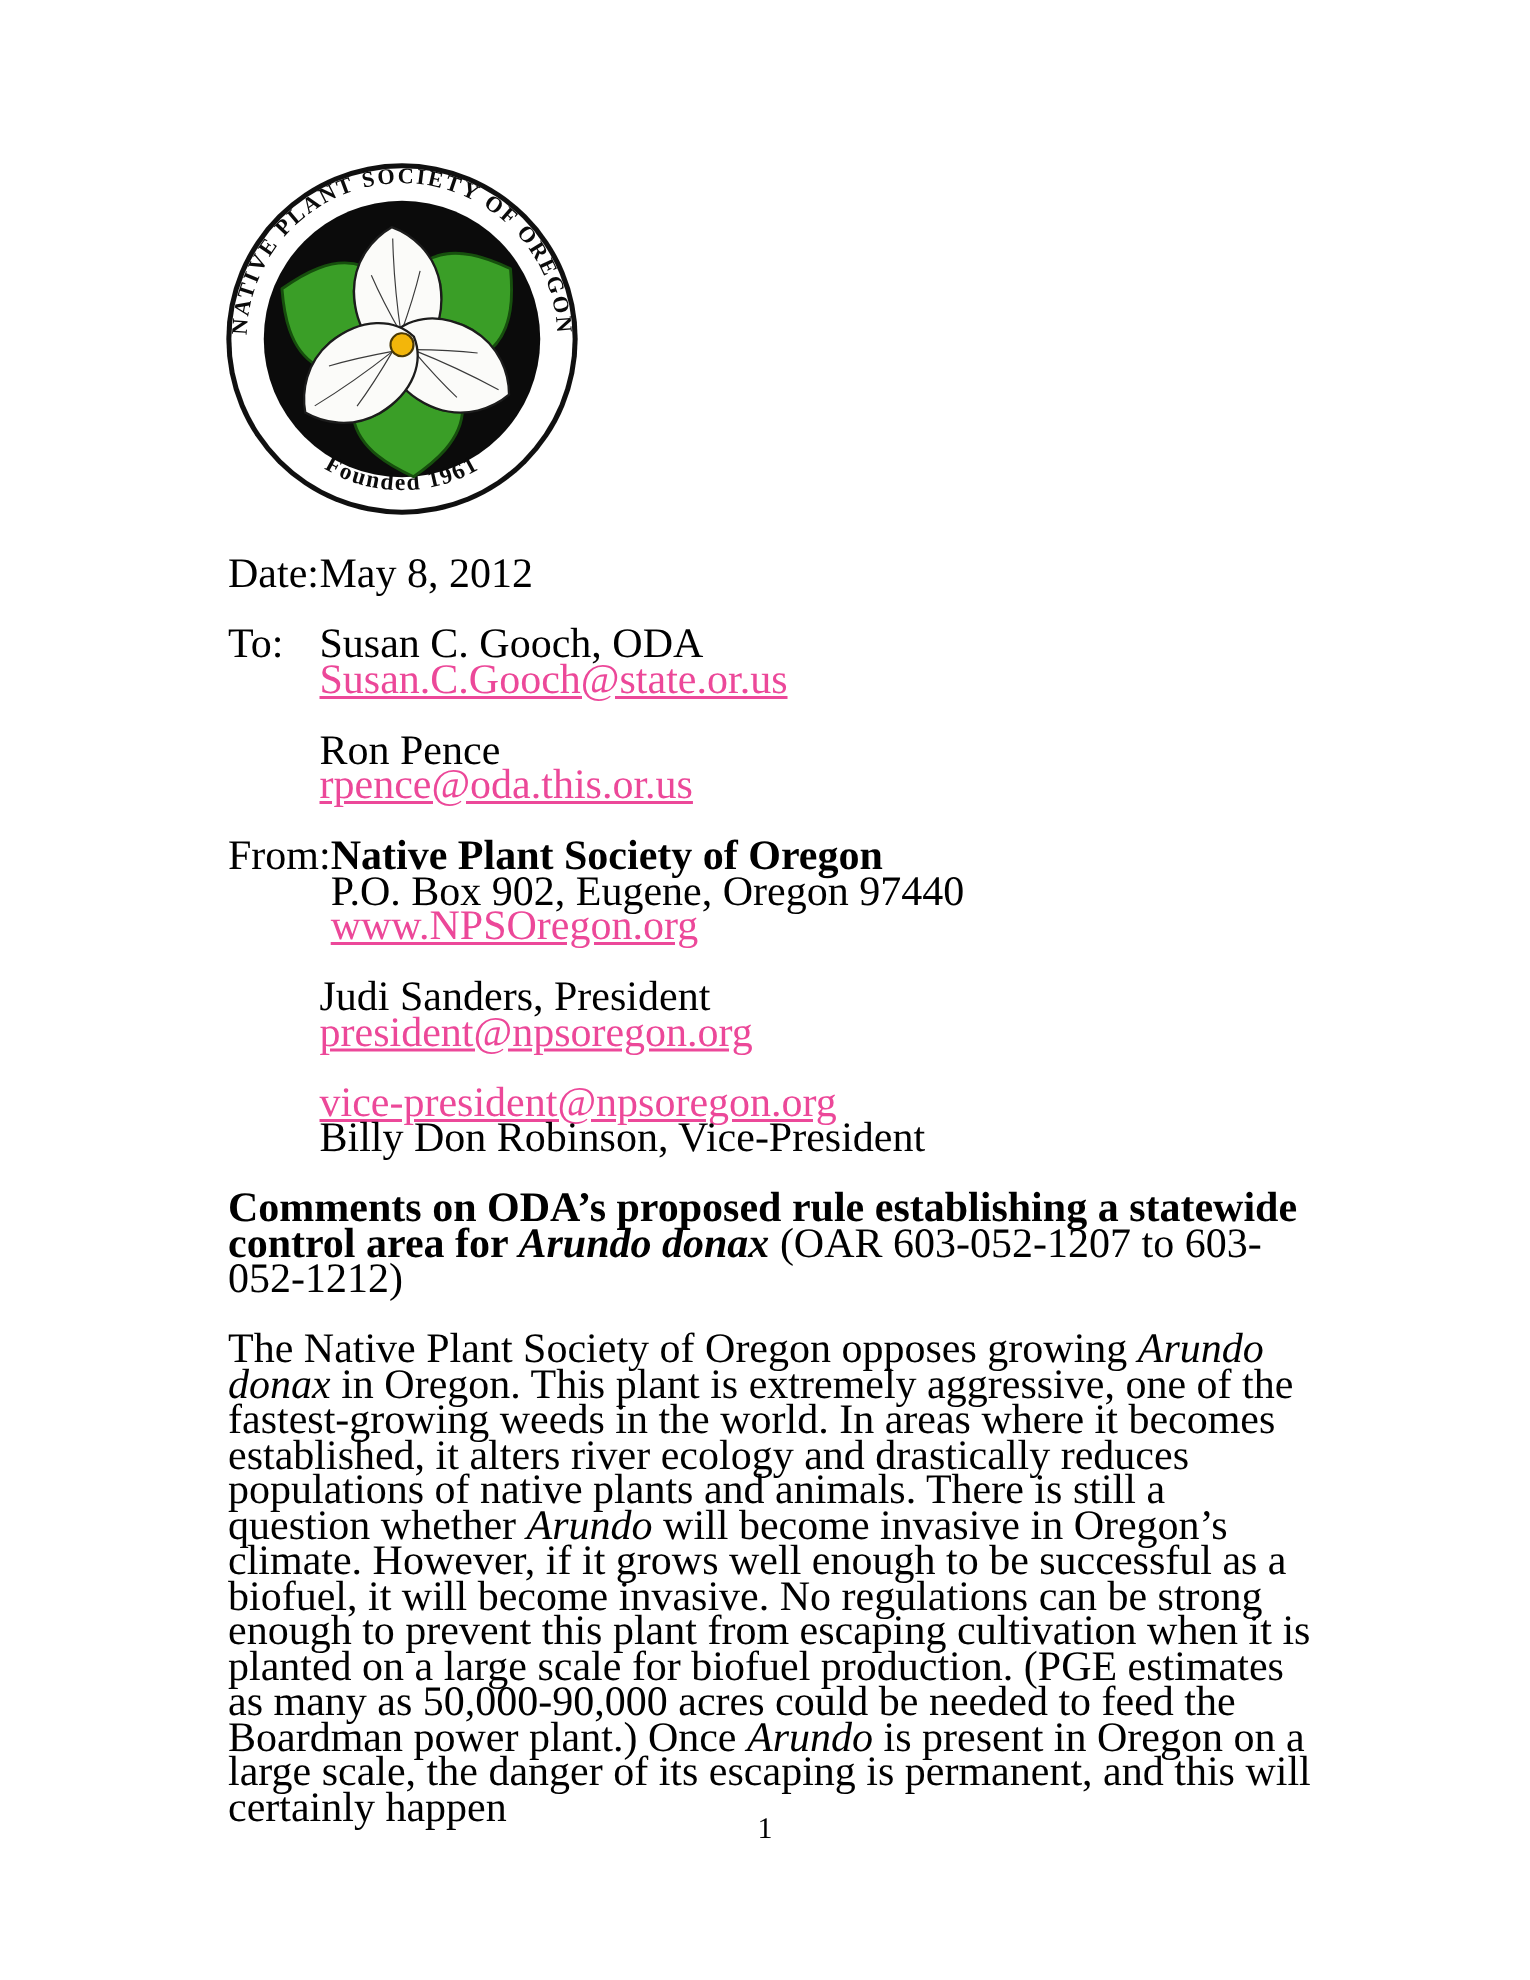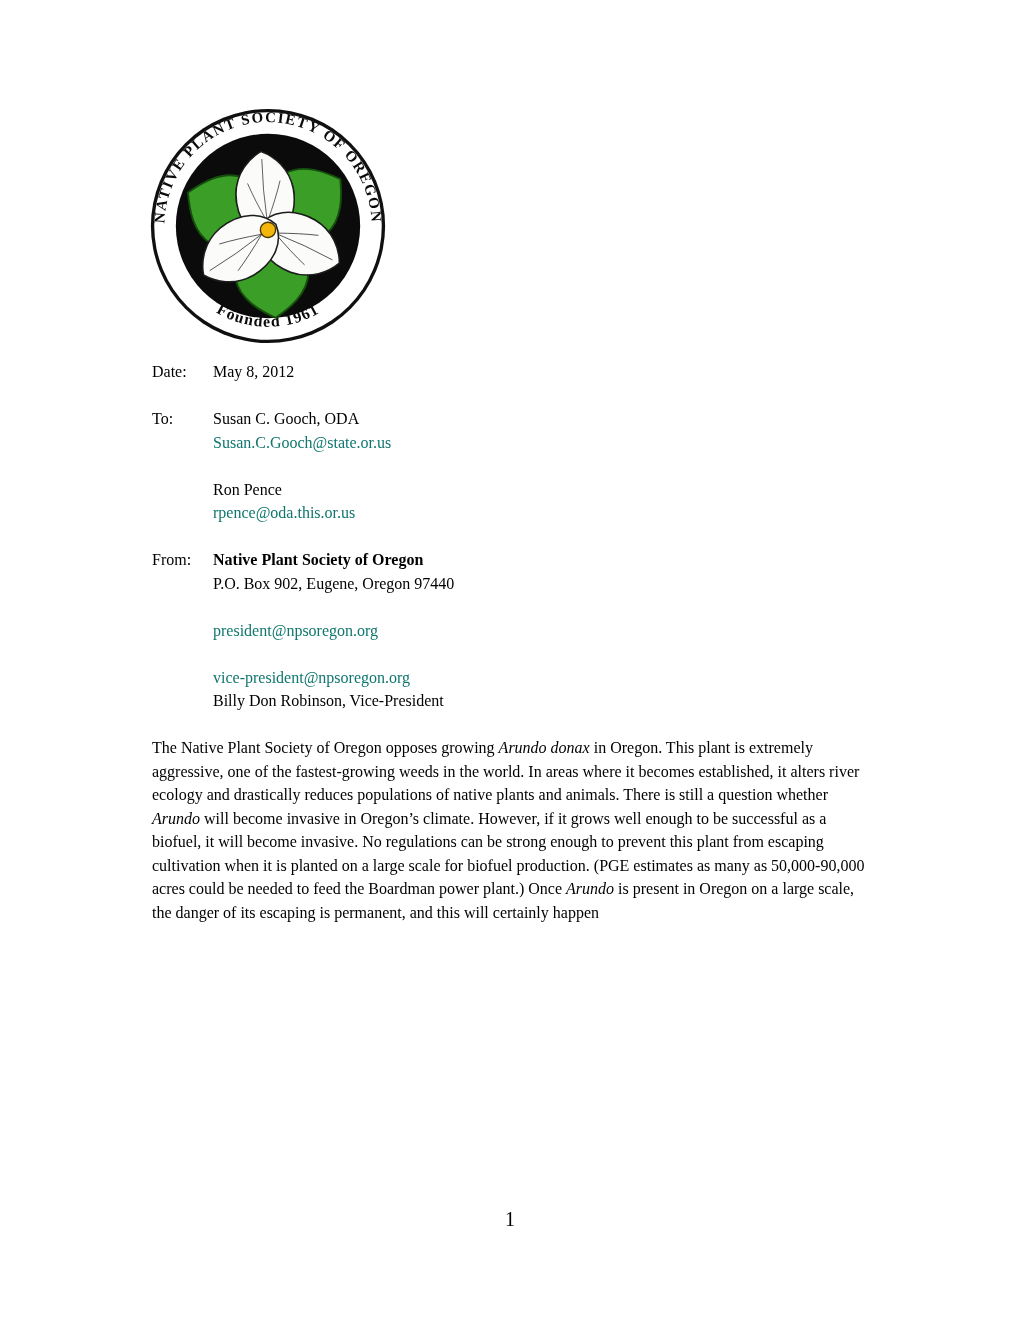--- a/index.html
+++ b/index.html
@@ -15,31 +15,32 @@
   .logo {
     position: absolute;
     left: 148px;
     top: 106px;
     width: 240px;
     height: 240px;
   }
   .content {
     position: absolute;
     left: 152px;
-    top: 360px;
+    top: 371px;
     width: 722px;
-    font-size: 16px;
+    font-size: 28px;
     line-height: 23.5px;
   }
   .row { display: flex; margin-bottom: 23.5px; }
   .row .label { flex: 0 0 61px; }
   .row .value { flex: 1 1 auto; }
   .line { min-height: 23.5px; }
   a.link {
-    color: #0f766e;
+    color: #ec4899;
+    text-decoration: underline;
     cursor: pointer;
   }
   .org-name { font-weight: bold; }
   .subject { font-weight: bold; margin-bottom: 23.5px; }
   .subject .species { font-style: italic; }
   .subject .normal { font-weight: normal; }
   .body-par { margin: 0; }
   .body-par .sp { font-style: italic; }
   .page-number {
     position: absolute;
@@ -140,38 +141,41 @@
         <div class="line"><a class="link">rpence@oda.this.or.us</a></div>
       </div>
     </div>
 
 
     <div class="row">
       <div class="label">From:</div>
       <div class="value">
         <div class="line org-name">Native Plant Society of Oregon</div>
         <div class="line">P.O. Box 902, Eugene, Oregon 97440</div>
+        <div class="line"><a class="link">www.NPSOregon.org</a></div>
       </div>
     </div>
 
     <div class="row">
       <div class="label"></div>
       <div class="value">
+        <div class="line">Judi Sanders, President</div>
         <div class="line"><a class="link">president@npsoregon.org</a></div>
       </div>
     </div>
 
     <div class="row">
       <div class="label"></div>
       <div class="value">
         <div class="line"><a class="link">vice-president@npsoregon.org</a></div>
         <div class="line">Billy Don Robinson, Vice-President</div>
       </div>
     </div>
 
+    <div class="subject"><span>Comments on ODA’s proposed rule establishing a statewide control area for </span><span class="species">Arundo donax</span><span class="normal"> (OAR 603-052-1207 to 603-052-1212)</span></div>
 
     <p class="body-par"><span>The Native Plant Society of Oregon opposes growing </span><span class="sp">Arundo donax</span><span> in Oregon.  This plant is extremely aggressive, one of the fastest-growing weeds in the world.  In areas where it becomes established, it alters river ecology and drastically reduces populations of native plants and animals.  There is still a question whether </span><span class="sp">Arundo</span><span> will become invasive in Oregon’s climate.  However, if it grows well enough to be successful as a biofuel, it will become invasive.  No regulations can be strong enough to prevent this plant from escaping cultivation when it is planted on a large scale for biofuel production.  (PGE estimates as many as 50,000-90,000 acres could be needed to feed the Boardman power plant.)  Once </span><span class="sp">Arundo</span><span> is present in Oregon on a large scale, the danger of its escaping is permanent, and this will certainly happen</span></p>
 
   </div>
 
   <div class="page-number">1</div>
 
 </div>
 
 </body></html>

